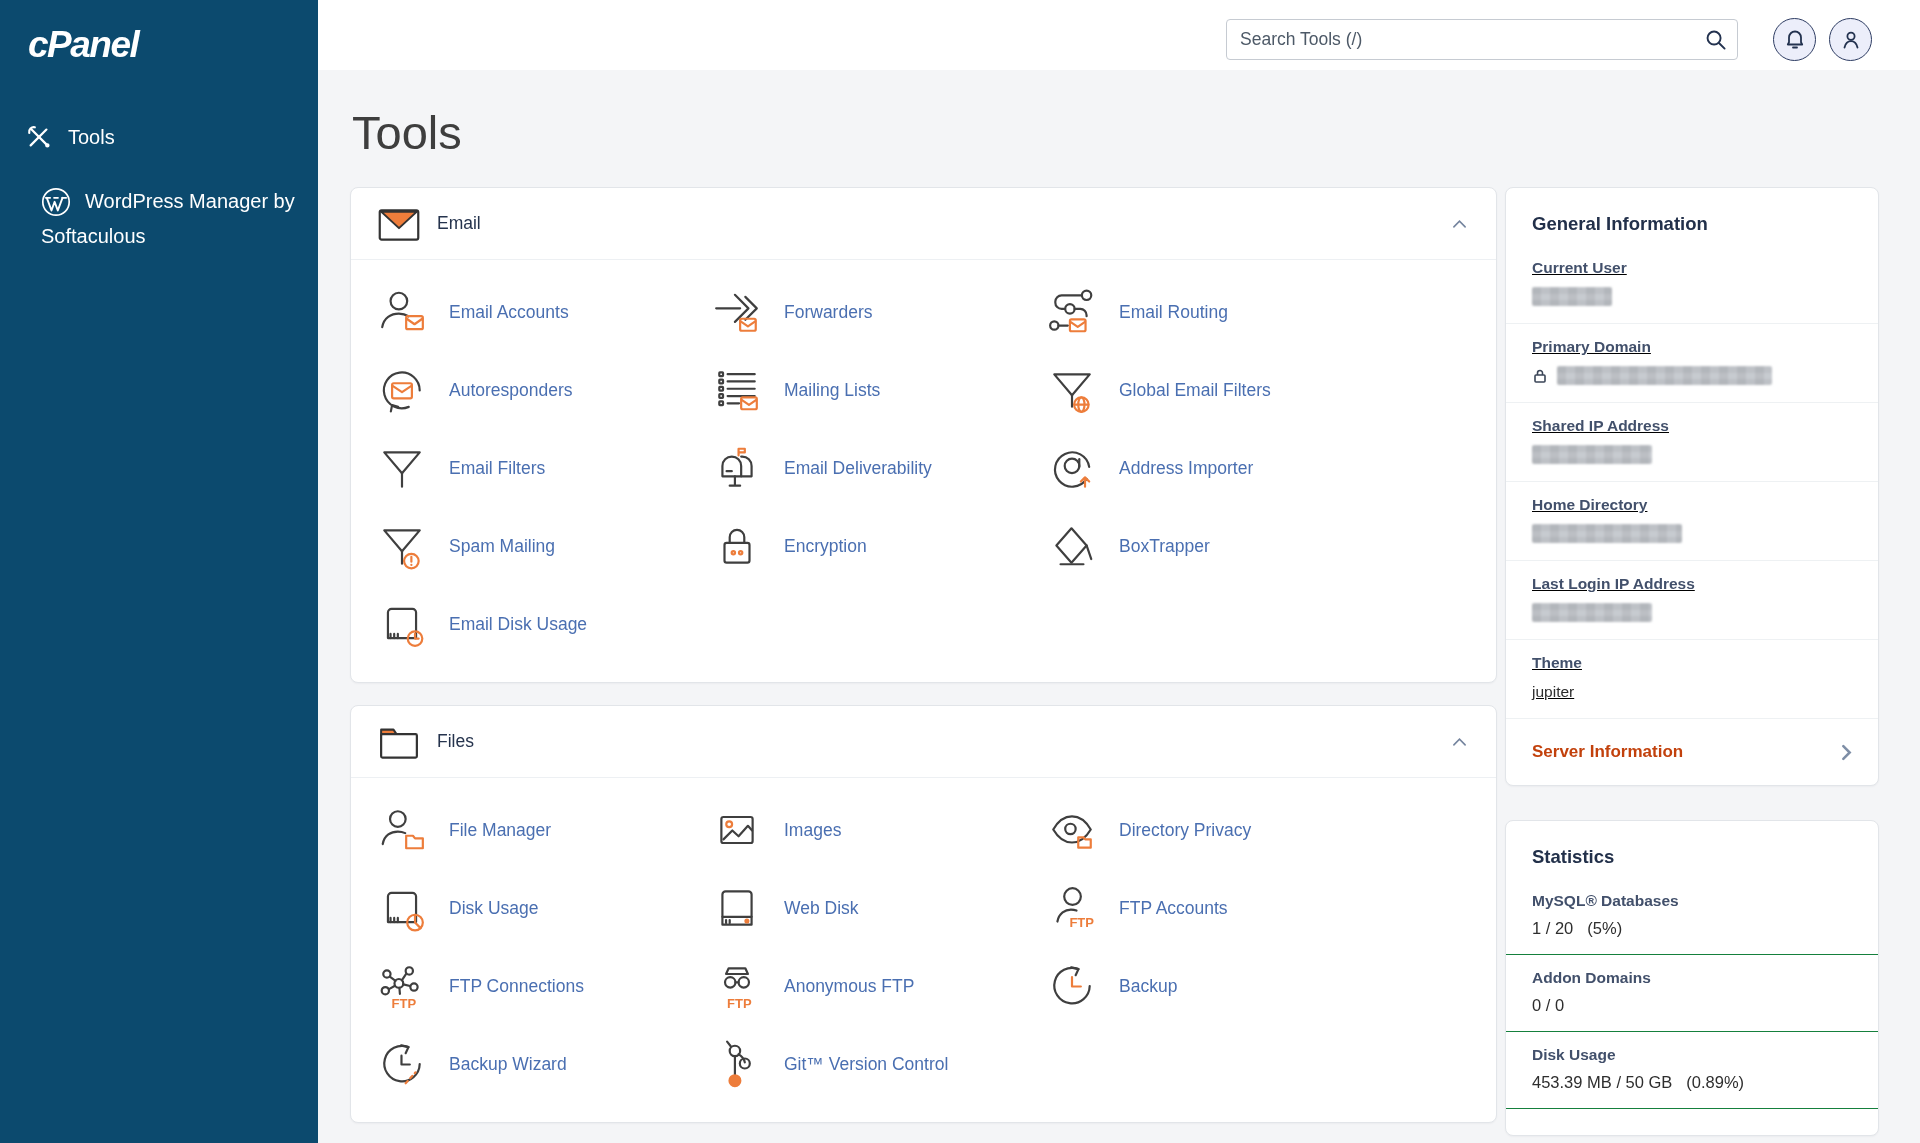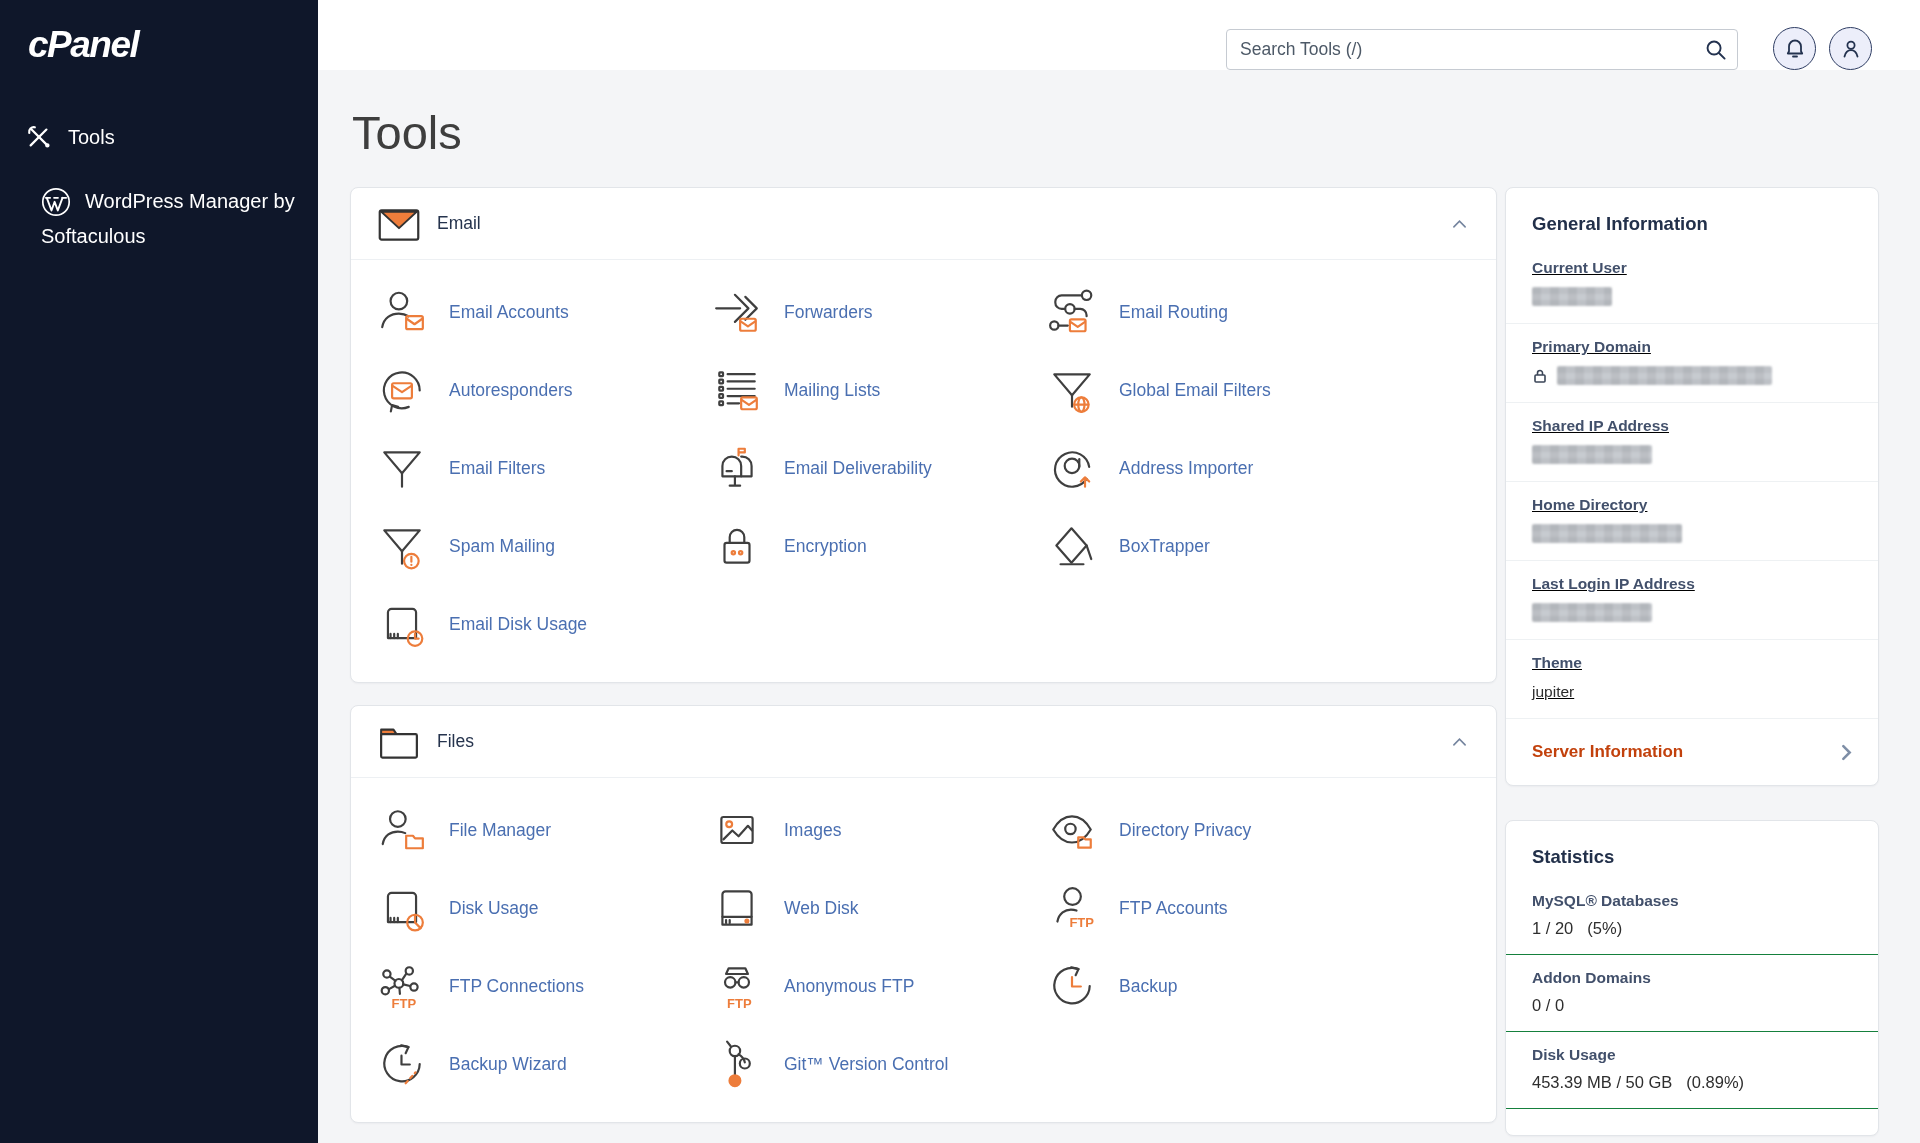--- a/index.html
+++ b/index.html
@@ -1,31 +1,31 @@
 <!DOCTYPE html>
 <html><head>
 <meta charset="utf-8">
 <style>
   * { margin:0; padding:0; box-sizing:border-box; }
   html,body { width:1920px; height:1143px; overflow:hidden; }
   body { font-family:"Liberation Sans", sans-serif; background:#f4f5f7; position:relative; }
 
   
-  .sidebar { position:absolute; left:0; top:0; width:354px; height:100%; background:#0f172a; color:#fff; }
+  .sidebar { position:absolute; left:0; top:0; width:354px; height:100%; background:#0c4a6e; color:#fff; }
   .logo { margin:24px 0 0 28px; font-size:37px; font-weight:bold; font-style:italic; letter-spacing:-1.5px; cursor:pointer; }
   .nav { margin-top:48px; }
   .nav-item { display:flex; align-items:center; gap:16px; padding:10px 26px; font-size:20px; cursor:pointer; }
   .nav-item .nav-ico { width:26px; height:26px; flex:none; display:inline-block; }
   .nav-item .nav-ico svg, .wp-icon svg { width:100%; height:100%; display:block; }
   .wp-item { display:block; padding:10px 56px 10px 26px; font-size:20px; line-height:35px; cursor:pointer; margin-top:14px;margin-left:15px; }
   .wp-icon { float:left; width:30px; height:30px; margin:3px 14px 0 0; }
 
   
   .topbar { position:absolute; left:318px; top:0; right:0; height:70px; background:#fff;
-            display:flex; justify-content:flex-end; align-items:flex-end; padding:9px 48px 0 15px; }
+            display:flex; justify-content:flex-end; align-items:center; padding:9px 48px 0 15px; }
   .search-wrap { position:relative; width:512px; margin-right:22px; }
   .search-wrap input { width:100%; height:41px; border:1px solid #c6cbd2; border-radius:4px;
             padding:0 42px 0 13px; font-size:17.5px; color:#333; font-family:"Liberation Sans",sans-serif; outline:none; background:#fff; }
   .search-wrap input::placeholder { color:#4d5967; opacity:1; }
   .search-ico { position:absolute; right:11px; top:9px; width:23px; height:23px; }
   .icon-btn { width:43px; height:43px; border-radius:50%; background:#eceefa; border:1.5px solid #2e3d63;
             display:flex; align-items:center; justify-content:center; cursor:pointer; margin-left:13px; }
   .icon-btn span { width:24px; height:24px; display:block; }
   .icon-btn svg { width:100%; height:100%; display:block; }
   .search-ico svg { width:100%; height:100%; display:block; }

